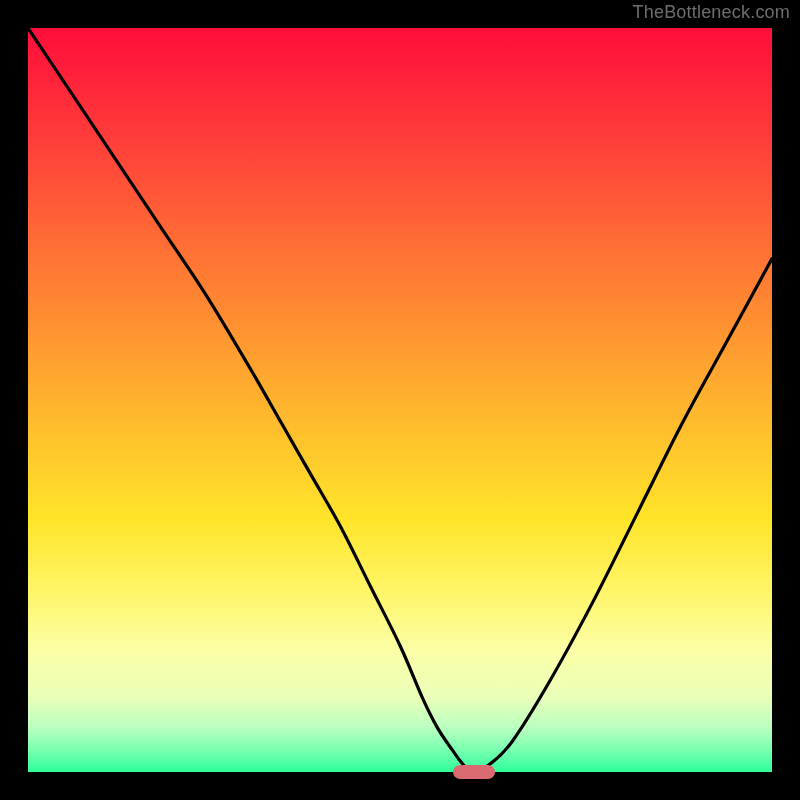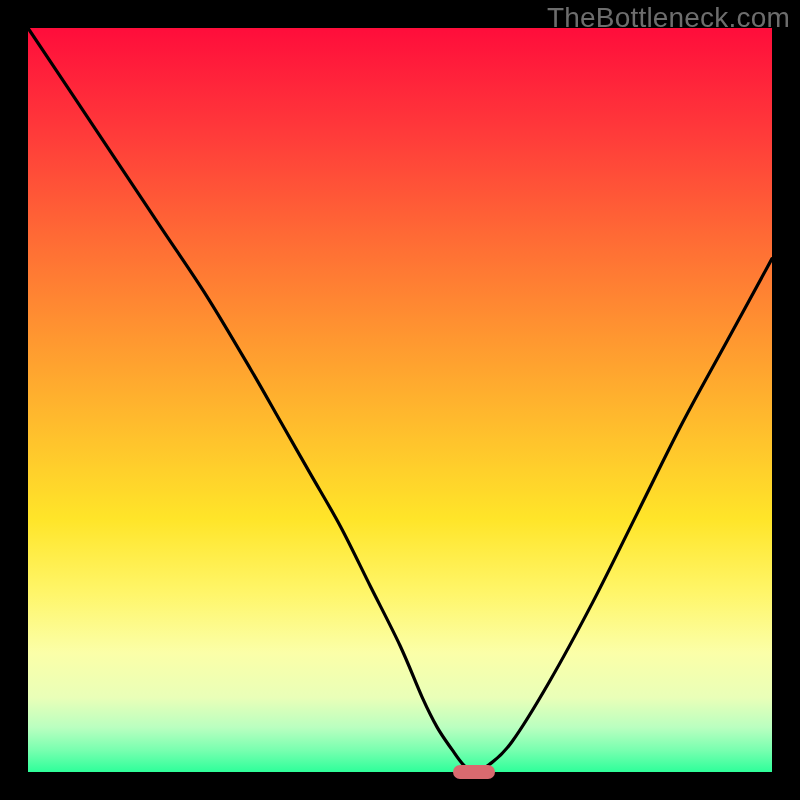--- a/index.html
+++ b/index.html
@@ -38,21 +38,21 @@
       #baffc0 94%,
       #7affb0 97%,
       #2eff9a 100%
     );
   }
   .watermark {
     position: absolute;
     top: 2px;
     right: 10px;
     color: #6d6d6d;
-    font-size: 28px;
+    font-size: 18px;
     font-weight: 500;
     letter-spacing: 0.2px;
   }
   svg.curve {
     position: absolute;
     left: 0;
     top: 0;
     width: 744px;
     height: 744px;
   }

